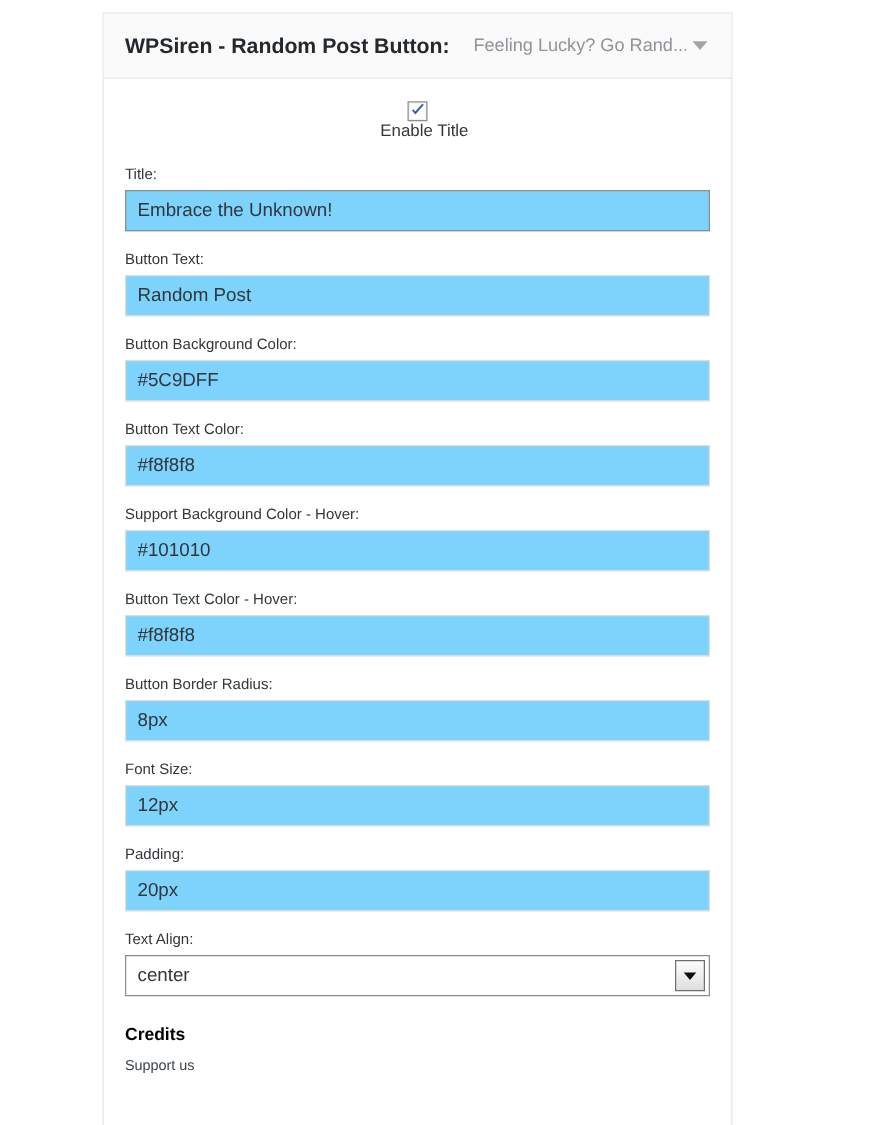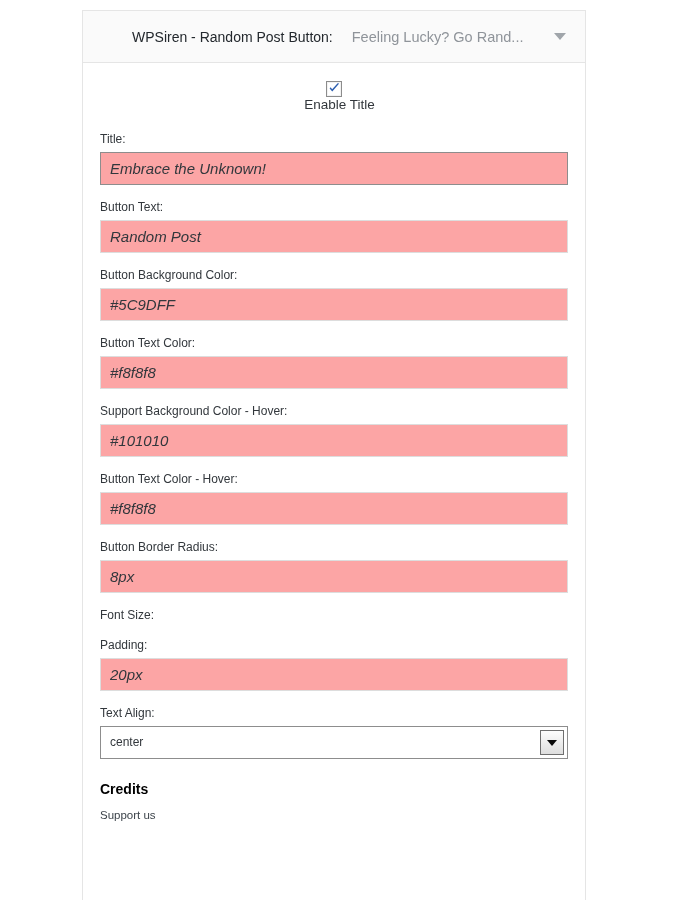--- a/index.html
+++ b/index.html
@@ -38,25 +38,24 @@
     background: #fafafa;
     border-bottom: 1px solid #e5e5e5;
     display: flex;
     align-items: center;
     padding: 0 14px 0 17px;
     box-sizing: border-box;
     cursor: pointer;
   }
 
   .widget-header-title {
-    font-size: 14px;
-    font-weight: normal;
+    font-size: 17px;
+    font-weight: bold;
     color: #23282d;
     white-space: nowrap;
-    margin-left: 32px;
   }
 
   .widget-header-subtitle {
     font-size: 14.5px;
     font-weight: normal;
     color: #8f949a;
     white-space: nowrap;
     margin-left: 19px;
     overflow: hidden;
     flex: 1;
@@ -94,28 +93,27 @@
     margin-bottom: 5px;
     line-height: 1.25;
   }
 
   .text-input {
     display: block;
     width: 100%;
     height: 33px;
     box-sizing: border-box;
     border: 1px solid #dddddd;
-    background: #fca5a5;
+    background: #7dd3fc;
     font-family: "Liberation Sans", sans-serif;
     font-size: 15px;
     color: #32373c;
     padding: 2px 8px 2px 9px;
     border-radius: 0;
     outline: none;
-    font-style: italic;
   }
   .text-input.emphasized {
     border: 1px solid #8d8d8d;
   }
 
   
   .checkbox-row {
     display: flex;
     align-items: center;
     margin-bottom: 20px;
@@ -152,21 +150,21 @@
   .select-wrap {
     position: relative;
     width: 100%;
     height: 33px;
     box-sizing: border-box;
     border: 1px solid #8d8d8d;
     background: #ffffff;
     cursor: pointer;
   }
   .select-value {
-    font-size: 12px;
+    font-size: 15px;
     color: #32373c;
     line-height: 31px;
     padding-left: 9px;
     margin-top: 20px;
   }
   .select-arrow {
     position: absolute;
     right: 3px;
     top: 3px;
     width: 24px;
@@ -259,20 +257,21 @@
         <input class="text-input" type="text" value="#f8f8f8" style="">
       </div>
 
       <div class="field-row">
         <label class="field-label">Button Border Radius:</label>
         <input class="text-input" type="text" value="8px" style="">
       </div>
 
       <div class="field-row">
         <label class="field-label">Font Size:</label>
+        <input class="text-input" type="text" value="12px" style="">
       </div>
 
       <div class="field-row">
         <label class="field-label">Padding:</label>
         <input class="text-input" type="text" value="20px" style="">
       </div>
 
       <div class="field-row">
         <label class="field-label">Text Align:</label>
         <div class="select-wrap">

